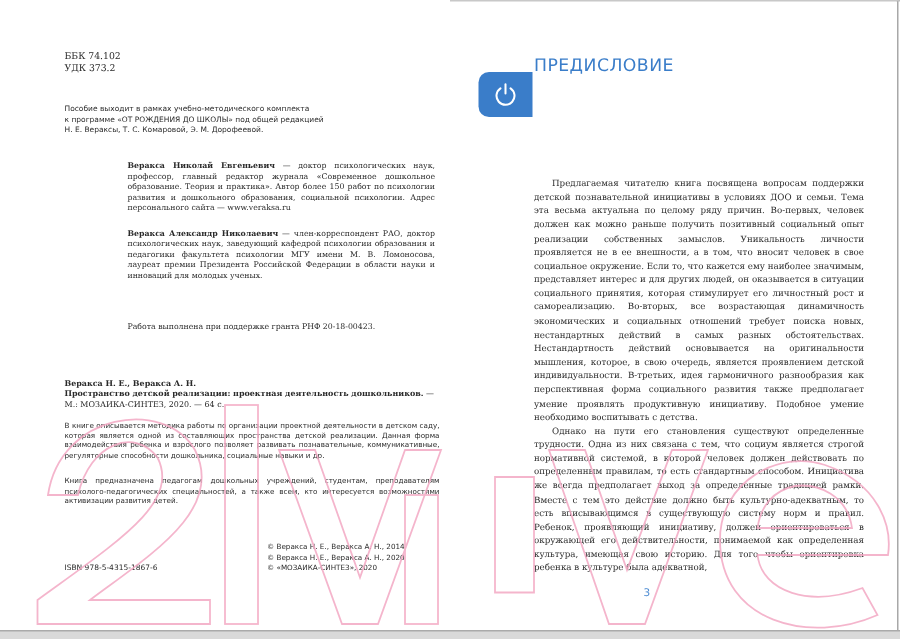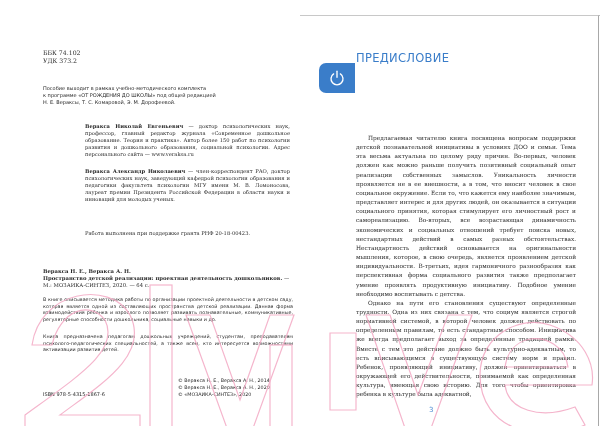--- a/index.html
+++ b/index.html
@@ -1,17 +1,17 @@
 <!DOCTYPE html>
 <html><head>
 <meta charset="utf-8">
 <style>
   html,body{margin:0;padding:0;}
   body{width:600px;height:426px;background:#ffffff;position:relative;overflow:hidden;font-family:"DejaVu Serif",serif;color:#2a2a2a;}
-  .spread{position:absolute;left:0;top:0;width:600px;height:357px;margin-top:15px;}
+  .spread{position:absolute;left:0;top:0;width:600px;height:357px;}
   .page-left{position:absolute;left:0;top:0;width:300px;height:420px;background:#fff;}
   .page-right{position:absolute;left:300px;top:0;width:298px;height:420px;background:#fff;border-right:1px solid #a8a8a8;border-top:1px solid #c8c8c8;}
   .bottom-edge{position:absolute;left:0;top:420px;width:600px;height:6px;background:#d9d9d9;border-top:1px solid #aaa;}
   .top-edge{position:absolute;left:0;top:0;width:600px;height:1px;background:#bdbdbd;}
 
   .bbk{position:absolute;left:43px;top:34px;font-size:6.2px;line-height:8px;font-family:"DejaVu Serif",serif;}
   .series{position:absolute;left:43px;top:70px;width:210px;font-size:5px;line-height:7px;font-family:"DejaVu Sans",sans-serif;}
   .bio{position:absolute;left:85px;width:205px;font-size:5.2px;line-height:7.1px;text-align:justify;}
   .bio b{font-weight:bold;}
   .bio1{top:108px;}

